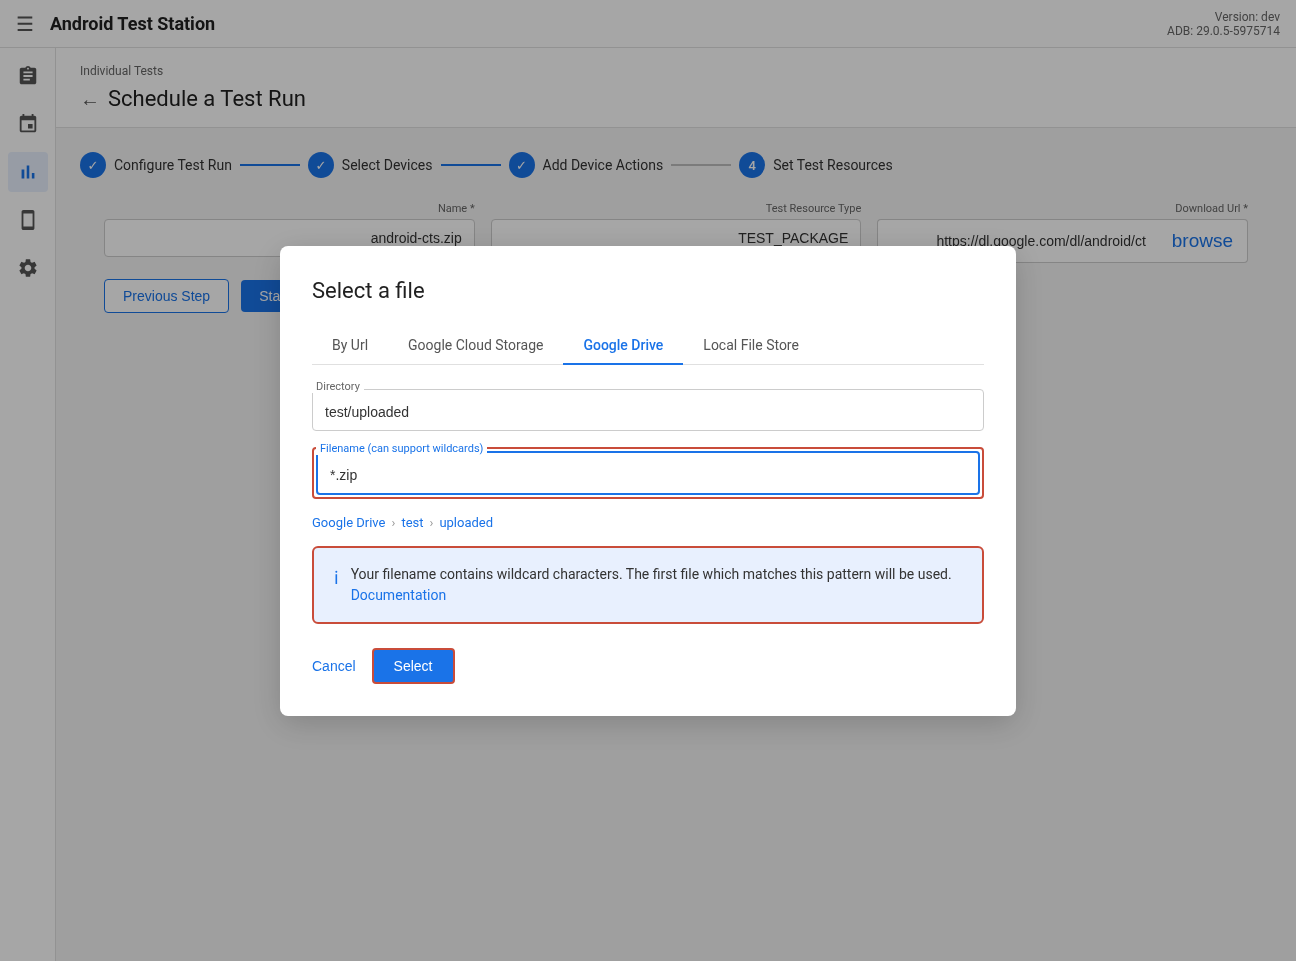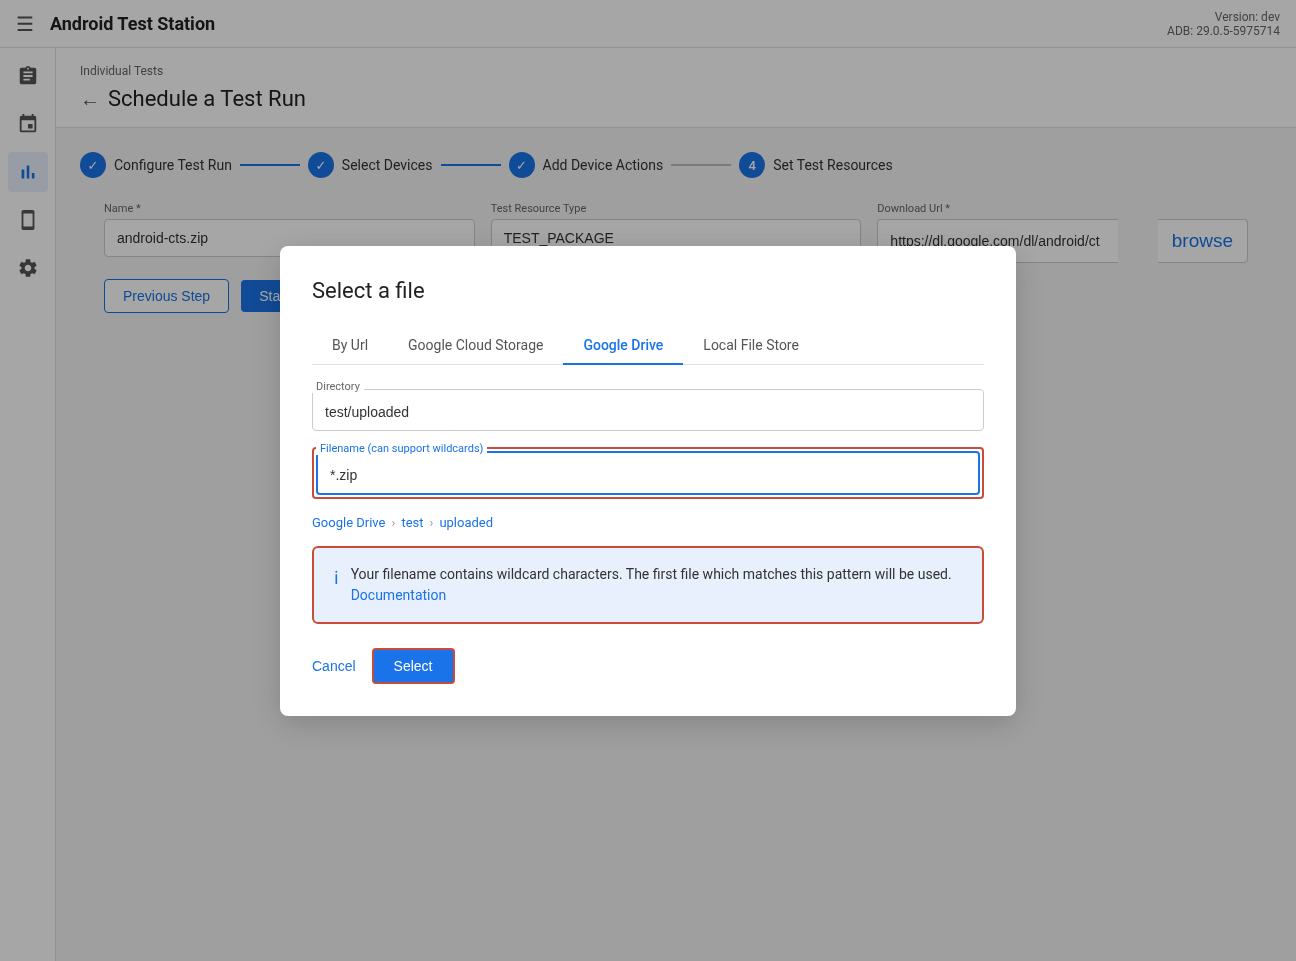--- a/index.html
+++ b/index.html
@@ -52,26 +52,26 @@
     }
     .step-circle.done { background: #1a73e8; color: #fff; }
     .step-circle.current { background: #1a73e8; color: #fff; }
     .step-label { font-size: 14px; color: #333; }
     .step-connector { width: 60px; height: 2px; background: #bdbdbd; margin: 0 8px; }
     .step-connector.done { background: #1a73e8; }
 
     
     .form-row { display: flex; gap: 16px; margin-bottom: 16px; padding: 0 24px; }
     .form-field { display: flex; flex-direction: column; flex: 1; }
-    .field-label { font-size: 11px; color: #666; margin-bottom: 4px; }
+    .field-label { font-size: 11px; color: #666; margin-bottom: 4px; text-align: right; }
     .field-input {
       border: 1px solid #ccc; border-radius: 4px; padding: 10px 12px;
-      font-size: 14px; background: #fff; color: #333;
-    }
-    .field-input-with-action { display: flex; gap: 40px; }
+      font-size: 14px; background: #fff; color: #333; text-align: right;
+    }
+    .field-input-with-action { display: flex; }
     .field-input-with-action .field-input { flex: 1; border-radius: 4px 0 0 4px; border-right: none; }
     .browse-btn {
       padding: 10px 14px; border: 1px solid #ccc; border-left: none; border-radius: 0 4px 4px 0;
       background: #fff; color: #1a73e8; cursor: pointer; font-size: 19px;
     }
 
     
     .actions-row { display: flex; align-items: center; gap: 12px; padding: 0 24px; }
     .btn-outline {
       padding: 8px 18px; border: 1px solid #1a73e8; border-radius: 4px;

